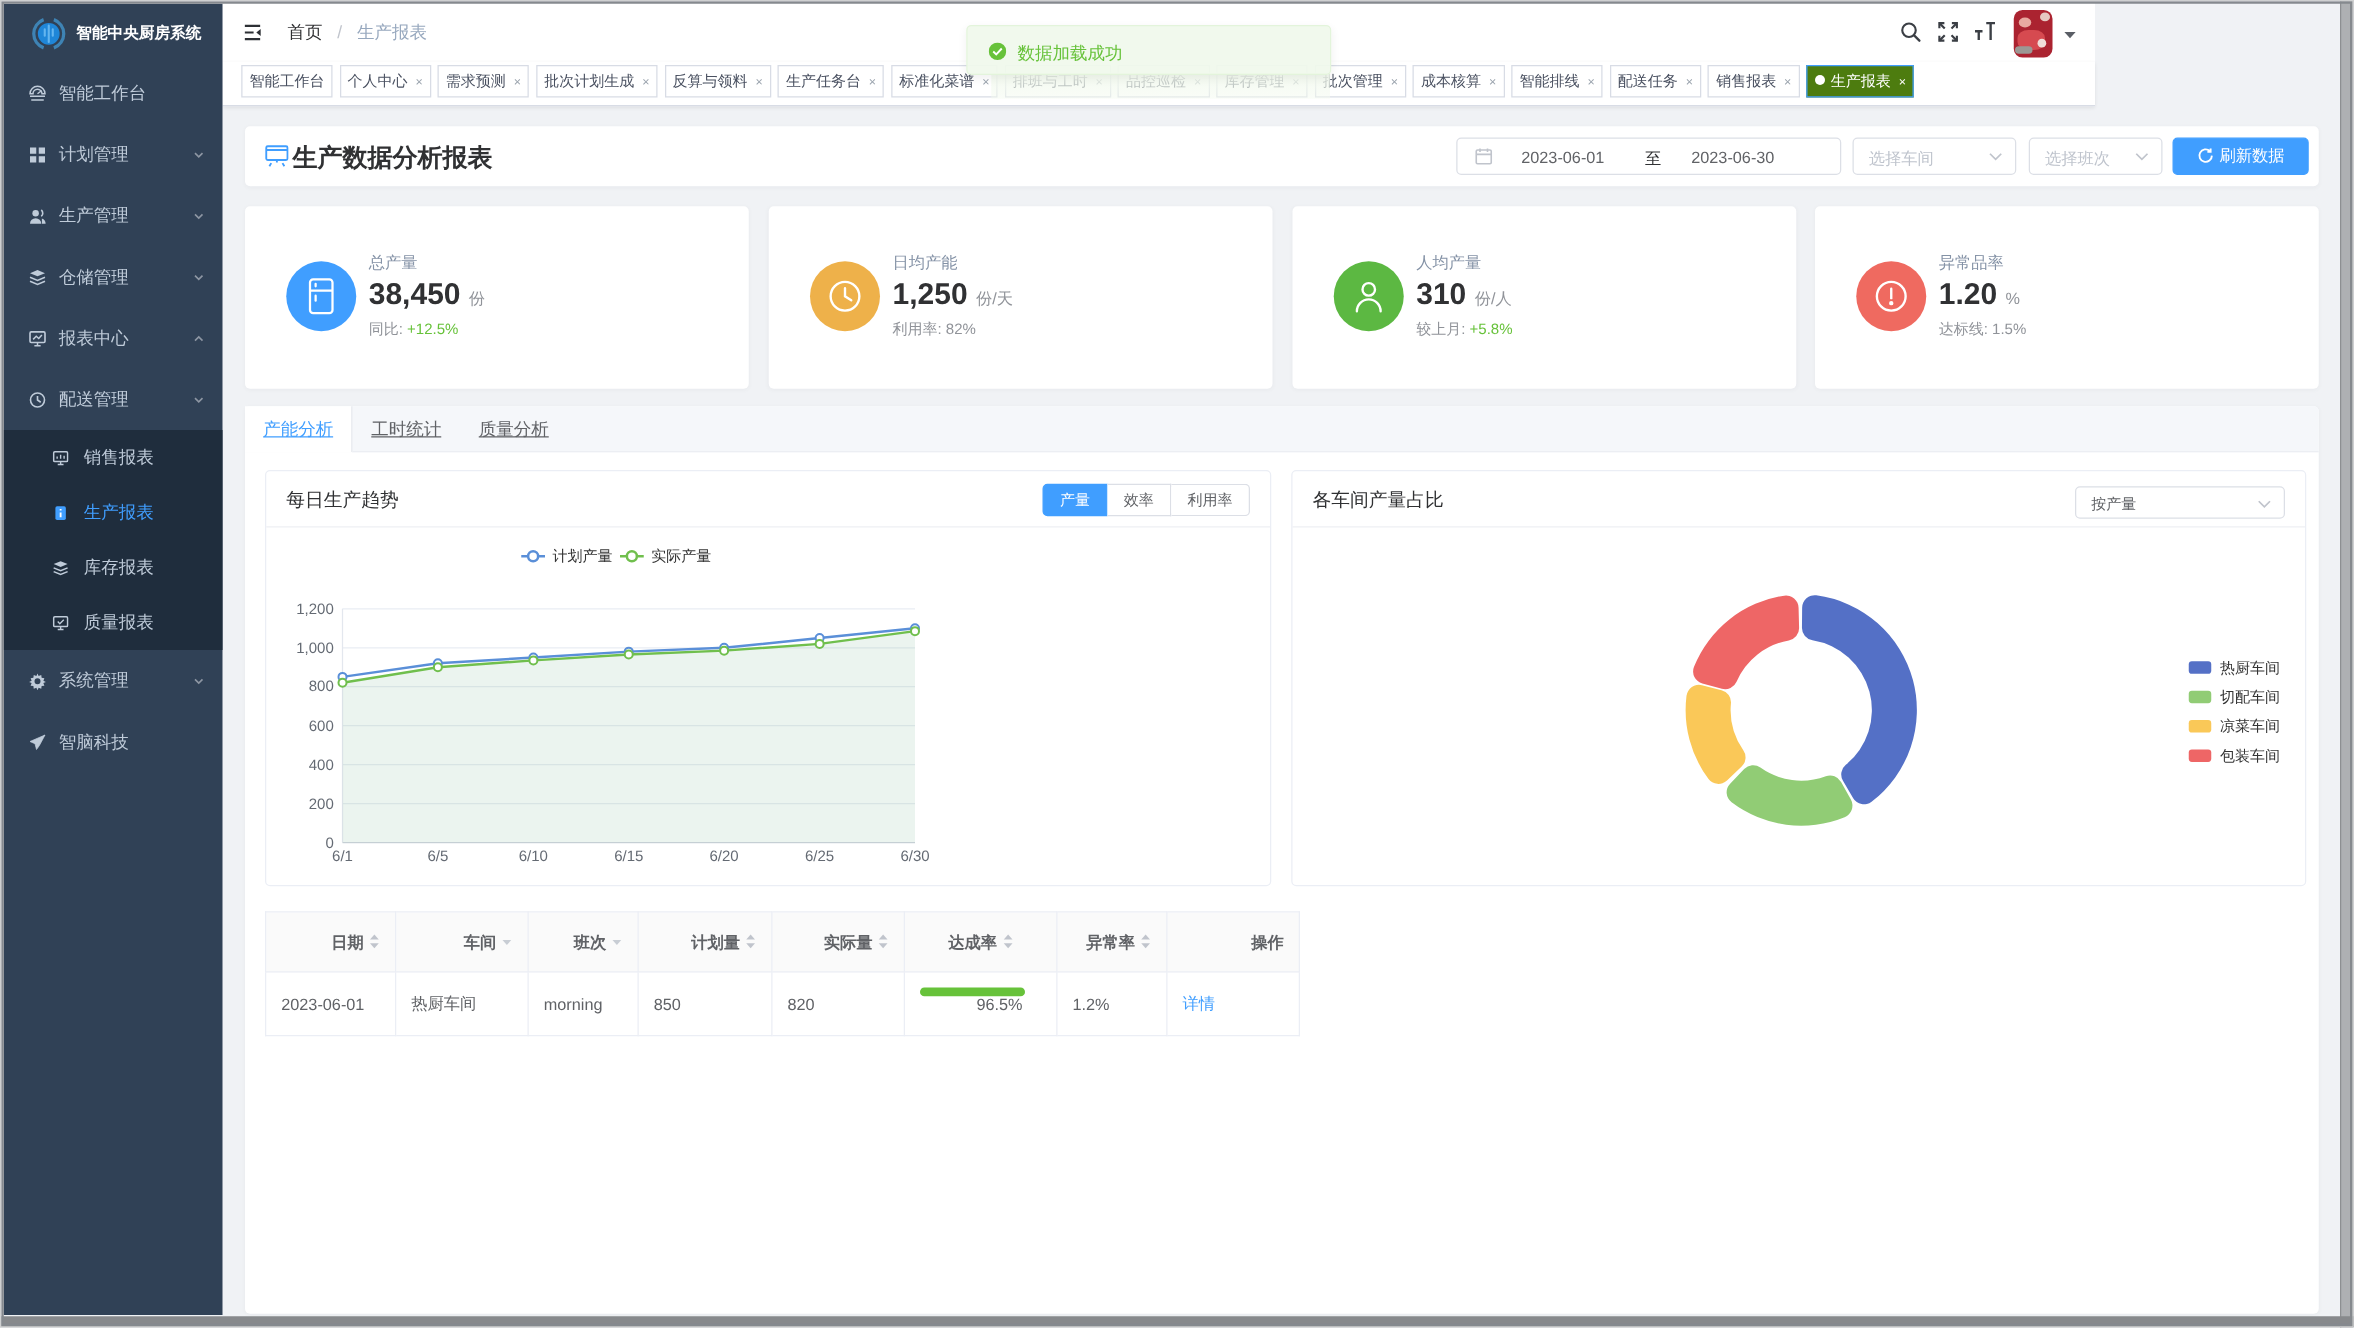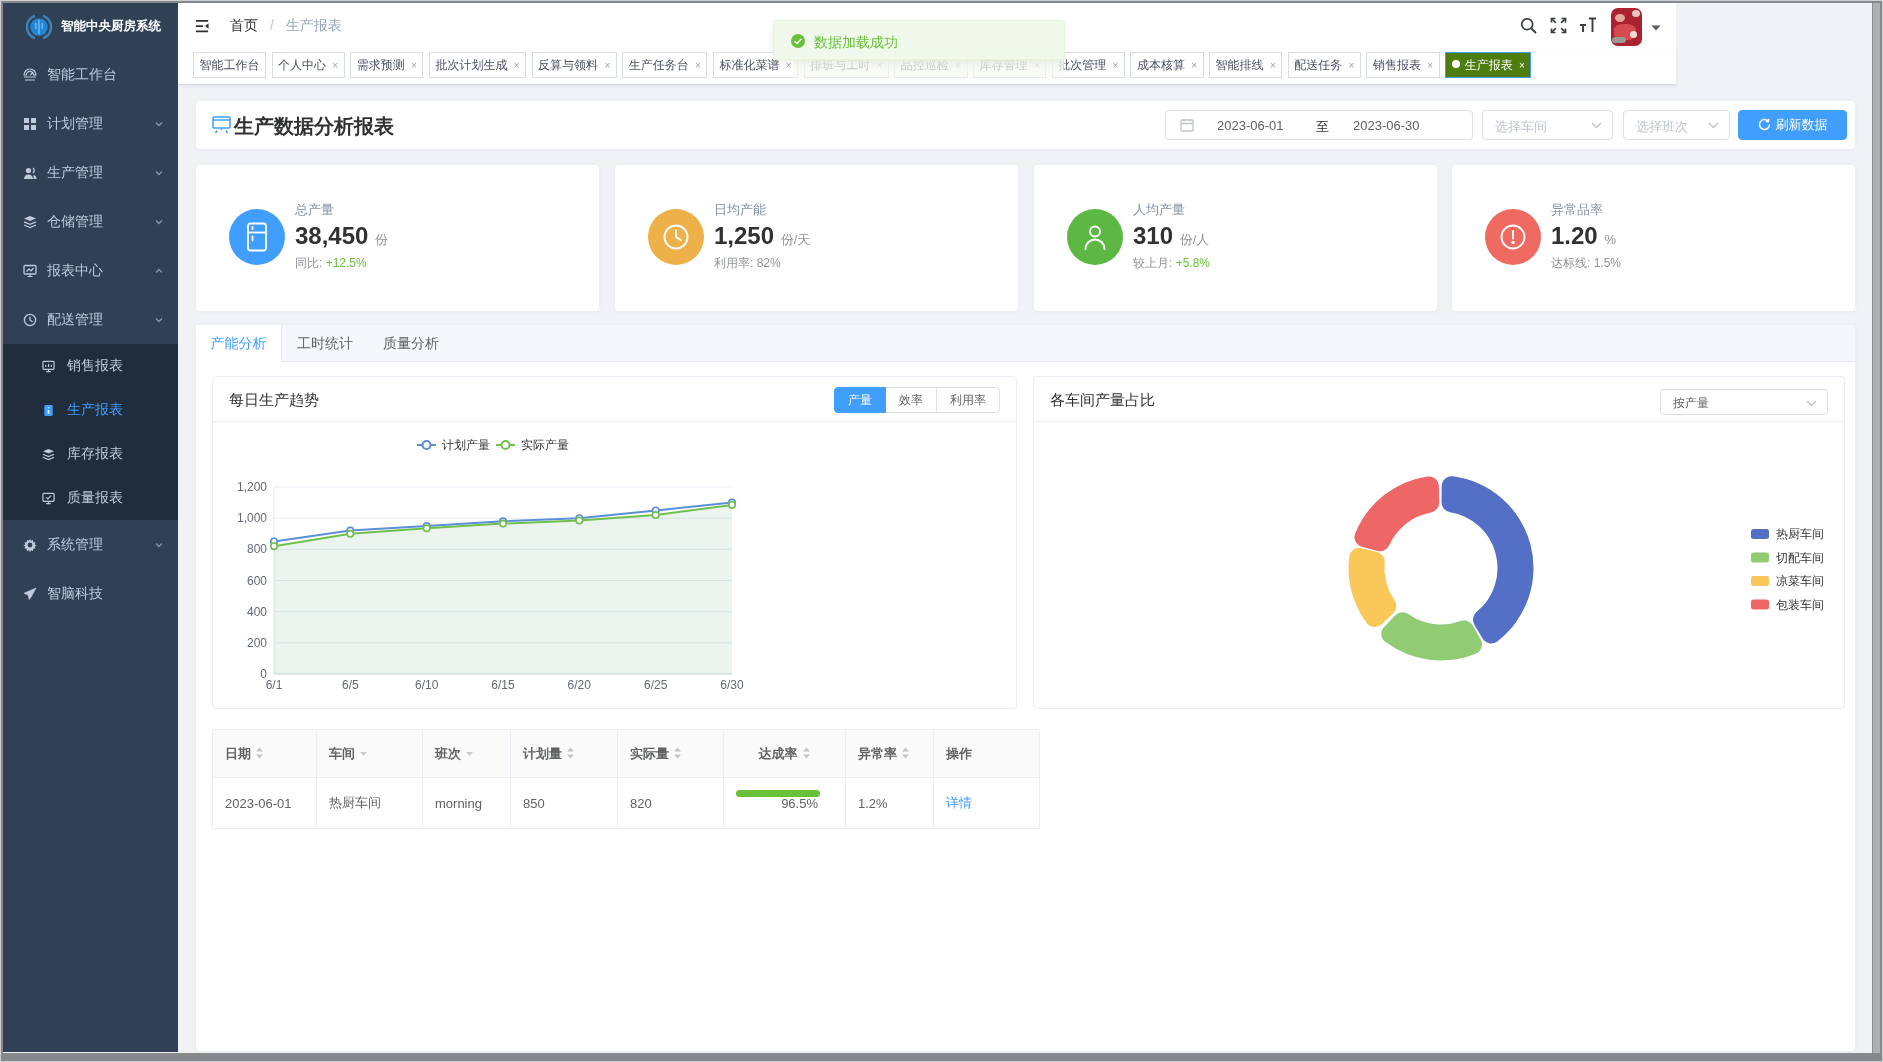--- a/index.html
+++ b/index.html
@@ -47,38 +47,38 @@
 .stat .cir { position:absolute; left:33px; top:44px; width:56px; height:56px; border-radius:50%; }
 .stat .lbl { position:absolute; left:99px; top:36px; font-size:13px; color:#8492a6; }
 .stat .val { position:absolute; left:99px; top:57px; font-size:24px; font-weight:bold; color:#303133; }
 .stat .suf { font-size:13px; font-weight:normal; color:#909399; }
 .stat .sub2 { position:absolute; left:99px; top:90px; font-size:12px; color:#909399; }
 .stat .grn { color:#67c23a; }
 
 
 #section { left:18px; top:322px; width:1659px; height:726px; }
 #tabshead { position:absolute; left:0; top:0; width:100%; height:37px; background:#f5f7fa; border-bottom:1px solid #e4e7ed; border-radius:4px 4px 0 0; }
-.ptab { position:absolute; top:0; height:37px; line-height:37px; text-align:center; font-size:14px; color:#606266; }
+.ptab { position:absolute; top:0; height:37px; line-height:37px; text-align:center; font-size:14px; color:#606266;text-decoration:underline; }
 .ptab.on { background:#fff; color:#409eff; border-right:1px solid #e4e7ed; border-bottom:1px solid #fff; }
 
 .chartcard { position:absolute; background:#fff; border:1px solid #ebeef5; border-radius:4px; }
 .cc-head { position:absolute; left:0; top:0; width:100%; height:45px; border-bottom:1px solid #eef0f3; }
 .cc-title { position:absolute; left:16px; top:14px; font-size:15px; font-weight:500; color:#303133; }
 
 
 .rgroup { position:absolute; right:16px; top:10px; height:26px; display:flex; }
 .rbtn { height:26px; line-height:24px; padding:0 13px; font-size:12px; color:#606266; border:1px solid #dcdfe6; border-left:none; background:#fff; }
 .rbtn:first-child { border-left:1px solid #dcdfe6; border-radius:4px 0 0 4px; }
 .rbtn:last-child { border-radius:0 4px 4px 0; }
 .rbtn.on { background:#409eff; border-color:#409eff; color:#fff; }
 
 
 #rtable { position:absolute; left:16px; top:404px; border-collapse:collapse; font-size:13px; color:#606266; background:#fff; }
 #rtable th, #rtable td { border:1px solid #ebeef5; padding:0 12px; }
-#rtable th { background:#fafafa; height:48px; font-weight:bold; color:#606266; text-align:left; font-size:13px; }
+#rtable th { background:#fafafa; height:48px; font-weight:bold; color:#606266; text-align:right; font-size:13px; }
 #rtable td { height:51px; }
 .tr { text-align:left; }
 .caret { display:inline-block; width:9px; height:14px; vertical-align:-2px; margin-left:4px; }
 
 
 #toast { position:absolute; left:773px; top:20px; width:292px; height:40px; background:rgba(240,249,235,0.92); border:1px solid rgba(225,243,216,0.9); border-radius:4px; z-index:60; box-shadow:0 3px 8px rgba(0,0,0,.06); }
 #toast .tic { position:absolute; left:17px; top:13px; width:14px; height:14px; }
 #toast .ttx { position:absolute; left:40px; top:13px; font-size:14px; color:#67c23a; }
 </style>
 </head>

